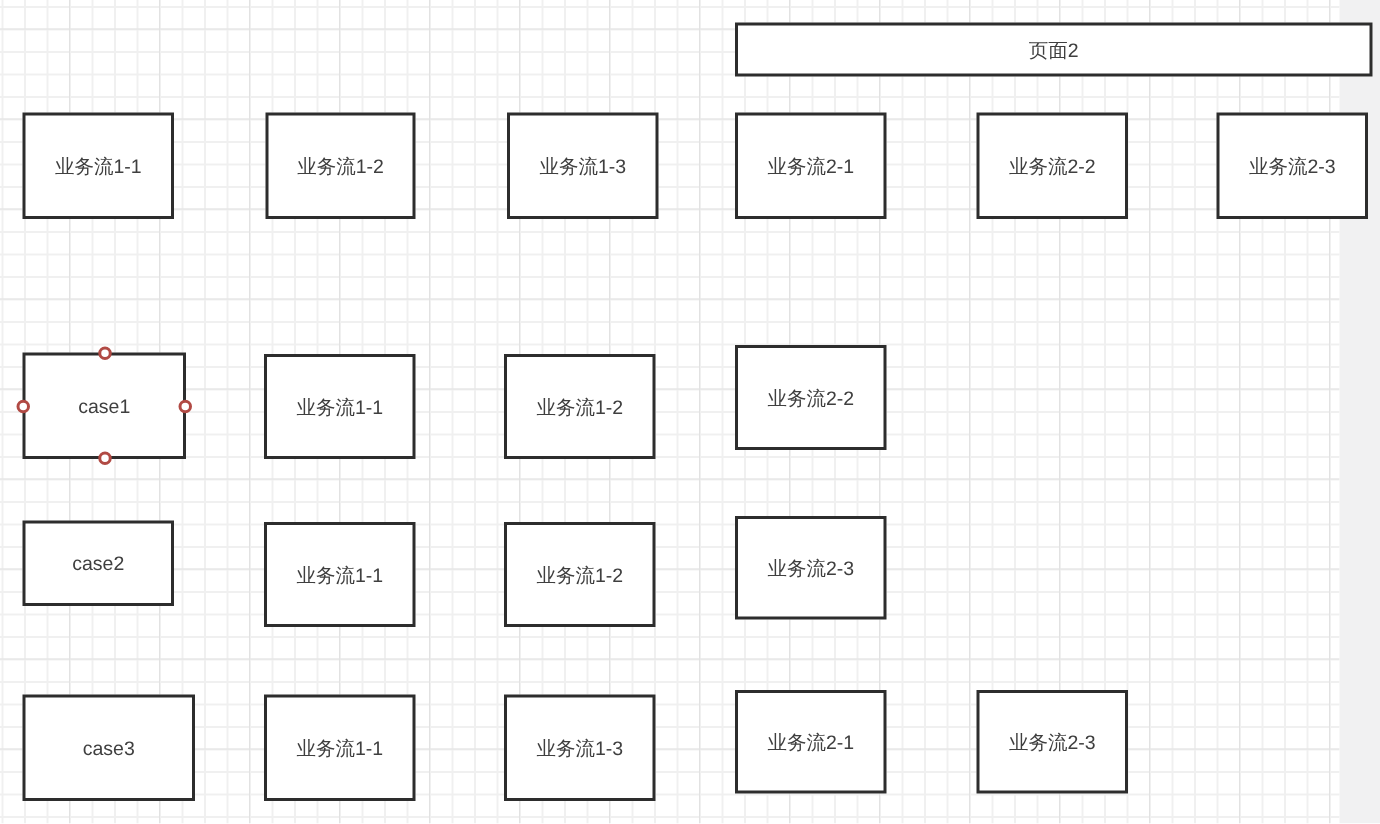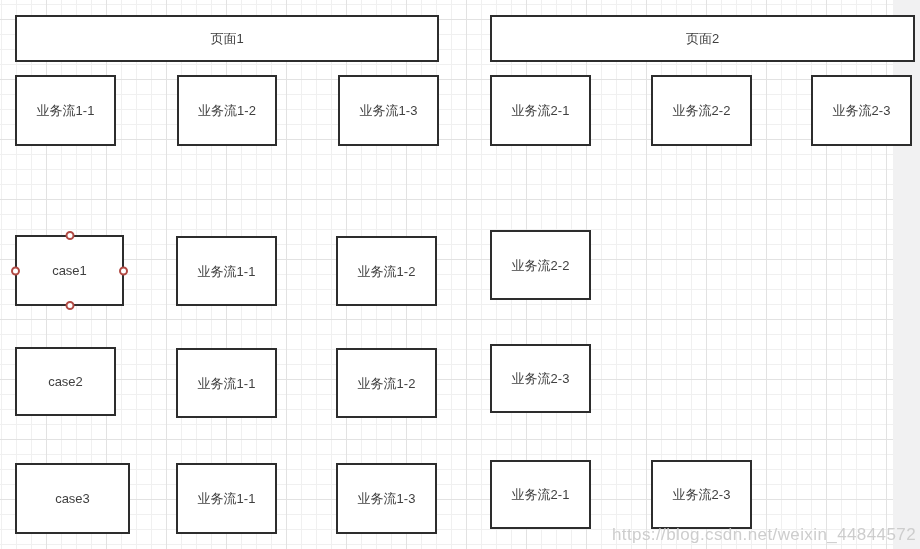--- a/index.html
+++ b/index.html
@@ -50,33 +50,30 @@
     letter-spacing:0.4px;white-space:nowrap;pointer-events:none;
   }
 </style>
 </head>
 <body>
 
 <div class="viewport">
   <div class="grid-canvas"></div>
   <div class="side-panel"></div>
 
-  <div class="node" style="left:15px;top:15px;width:424px;height:47px">
-    <span class="lbl">页面1</span>
-  </div>
   <div class="node" style="left:15px;top:75px;width:101px;height:71px">
     <span class="lbl">业务流1-1</span>
   </div>
   <div class="node" style="left:177px;top:75px;width:100px;height:71px">
     <span class="lbl">业务流1-2</span>
   </div>
   <div class="node" style="left:338px;top:75px;width:101px;height:71px">
     <span class="lbl">业务流1-3</span>
   </div>
-  <div class="node" style="left:490px;top:15px;width:425px;height:47px">
+  <div class="node" style="left:490px;top:15px;width:425px;height:36px">
     <span class="lbl">页面2</span>
   </div>
   <div class="node" style="left:490px;top:75px;width:101px;height:71px">
     <span class="lbl">业务流2-1</span>
   </div>
   <div class="node" style="left:651px;top:75px;width:101px;height:71px">
     <span class="lbl">业务流2-2</span>
   </div>
   <div class="node" style="left:811px;top:75px;width:101px;height:71px">
     <span class="lbl">业务流2-3</span>
@@ -92,21 +89,21 @@
   <div class="node" style="left:176px;top:236px;width:101px;height:70px">
     <span class="lbl">业务流1-1</span>
   </div>
   <div class="node" style="left:336px;top:236px;width:101px;height:70px">
     <span class="lbl">业务流1-2</span>
   </div>
   <div class="node" style="left:490px;top:230px;width:101px;height:70px">
     <span class="lbl">业务流2-2</span>
   </div>
 
-  <div class="node" style="left:15px;top:347px;width:101px;height:69px">
+  <div class="node" style="left:15px;top:347px;width:101px;height:57px">
     <span class="lbl">case2</span>
   </div>
   <div class="node" style="left:176px;top:348px;width:101px;height:70px">
     <span class="lbl">业务流1-1</span>
   </div>
   <div class="node" style="left:336px;top:348px;width:101px;height:70px">
     <span class="lbl">业务流1-2</span>
   </div>
   <div class="node" style="left:490px;top:344px;width:101px;height:69px">
     <span class="lbl">业务流2-3</span>
@@ -121,14 +118,13 @@
   <div class="node" style="left:336px;top:463px;width:101px;height:71px">
     <span class="lbl">业务流1-3</span>
   </div>
   <div class="node" style="left:490px;top:460px;width:101px;height:69px">
     <span class="lbl">业务流2-1</span>
   </div>
   <div class="node" style="left:651px;top:460px;width:101px;height:69px">
     <span class="lbl">业务流2-3</span>
   </div>
 
-  <div class="watermark">https://blog.csdn.net/weixin_44844572</div>
 </div>
 
 </body></html>

